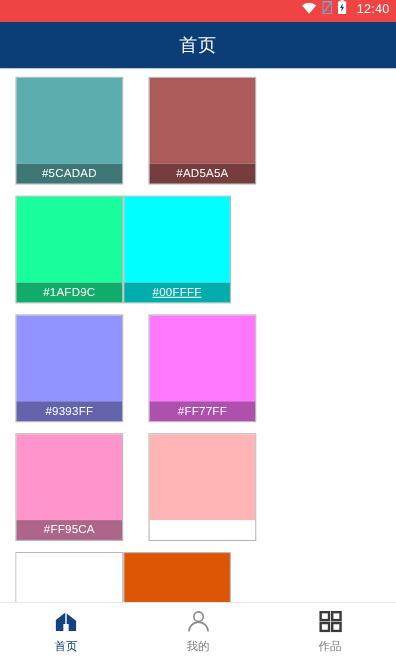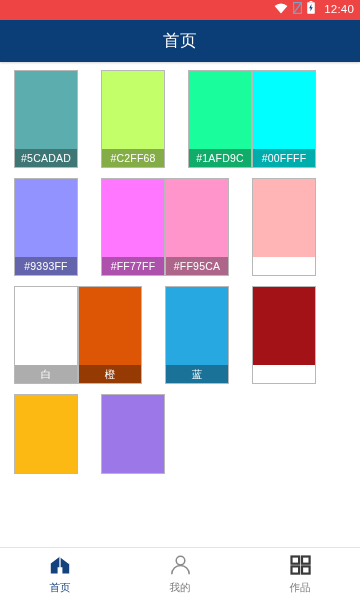--- a/index.html
+++ b/index.html
@@ -79,21 +79,21 @@
   }
   .grid {
     display: flex;
     flex-wrap: wrap;
     padding: 0 14px;
     box-sizing: border-box;
   }
 
   
   .card {
-    width: 64px;
+    width: 98px;
     margin: 0 23px 10px 0;
     border: 1px solid #b8b8b8;
     box-sizing: border-box;
     background: #ffffff;
     display: flex;
     flex-direction: column;
     cursor: pointer;
   }
   .card:nth-child(3n) { margin-right: 0; }
 
@@ -175,30 +175,30 @@
     <span class="title">首页</span>
   </div>
 
   <div class="content">
     <div class="grid" id="grid">
         <div class="card">
           <div class="swatch" style="background: rgb(92, 173, 173);"></div>
           <div class="label dim" style="background: linear-gradient(rgba(0, 0, 0, 0.32), rgba(0, 0, 0, 0.32)) rgb(92, 173, 173);">#5CADAD</div>
         </div>
         <div class="card">
-          <div class="swatch" style="background: rgb(194, 255, 104);"></div>
-          <div class="label dim" style="background: linear-gradient(rgba(0, 0, 0, 0.32), rgba(0, 0, 0, 0.32)) rgb(194, 255, 104);">#C2FF68</div>
+          <div class="swatch" style="background: rgb(173, 90, 90);"></div>
+          <div class="label dim" style="background: linear-gradient(rgba(0, 0, 0, 0.32), rgba(0, 0, 0, 0.32)) rgb(173, 90, 90);">#AD5A5A</div>
         </div>
         <div class="card">
           <div class="swatch" style="background: rgb(26, 253, 156);"></div>
           <div class="label dim" style="background: linear-gradient(rgba(0, 0, 0, 0.32), rgba(0, 0, 0, 0.32)) rgb(26, 253, 156);">#1AFD9C</div>
         </div>
         <div class="card">
           <div class="swatch" style="background: rgb(0, 255, 255);"></div>
-          <div class="label dim" style="background: linear-gradient(rgba(0, 0, 0, 0.32), rgba(0, 0, 0, 0.32)) rgb(0, 255, 255);">#00FFFF</div>
+          <div class="label dim" style="background: linear-gradient(rgba(0, 0, 0, 0.32), rgba(0, 0, 0, 0.32)) rgb(0, 255, 255); text-decoration: underline;">#00FFFF</div>
         </div>
         <div class="card">
           <div class="swatch" style="background: rgb(147, 147, 255);"></div>
           <div class="label dim" style="background: linear-gradient(rgba(0, 0, 0, 0.32), rgba(0, 0, 0, 0.32)) rgb(147, 147, 255);">#9393FF</div>
         </div>
         <div class="card">
           <div class="swatch" style="background: rgb(255, 119, 255);"></div>
           <div class="label dim" style="background: linear-gradient(rgba(0, 0, 0, 0.32), rgba(0, 0, 0, 0.32)) rgb(255, 119, 255);">#FF77FF</div>
         </div>
         <div class="card">

